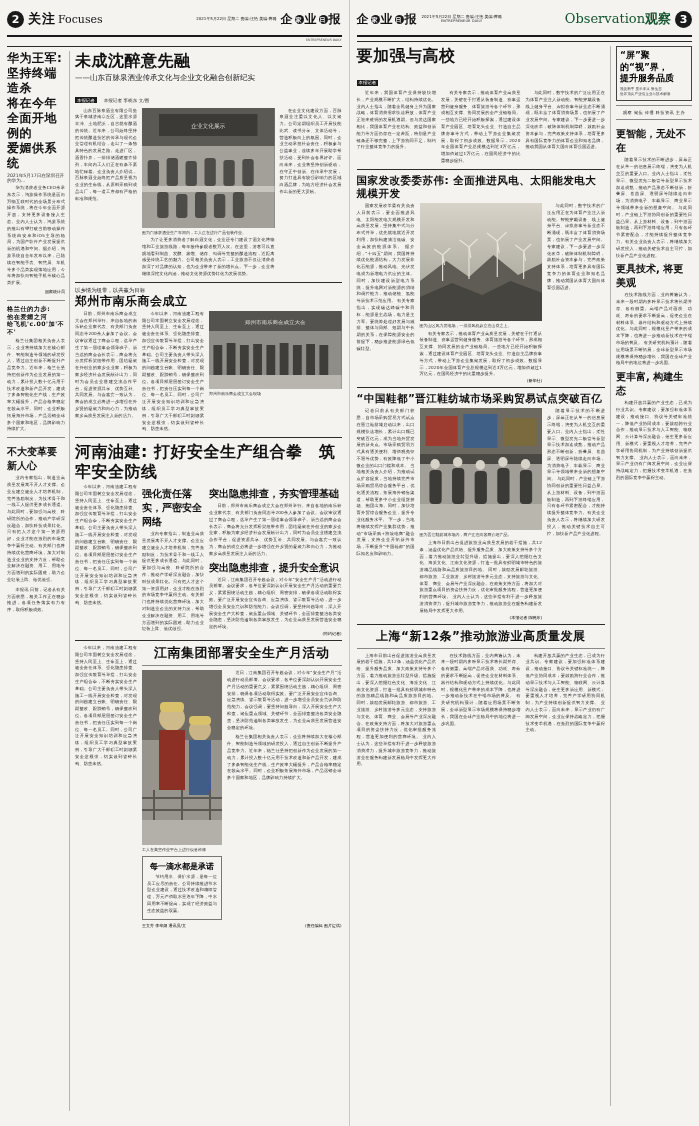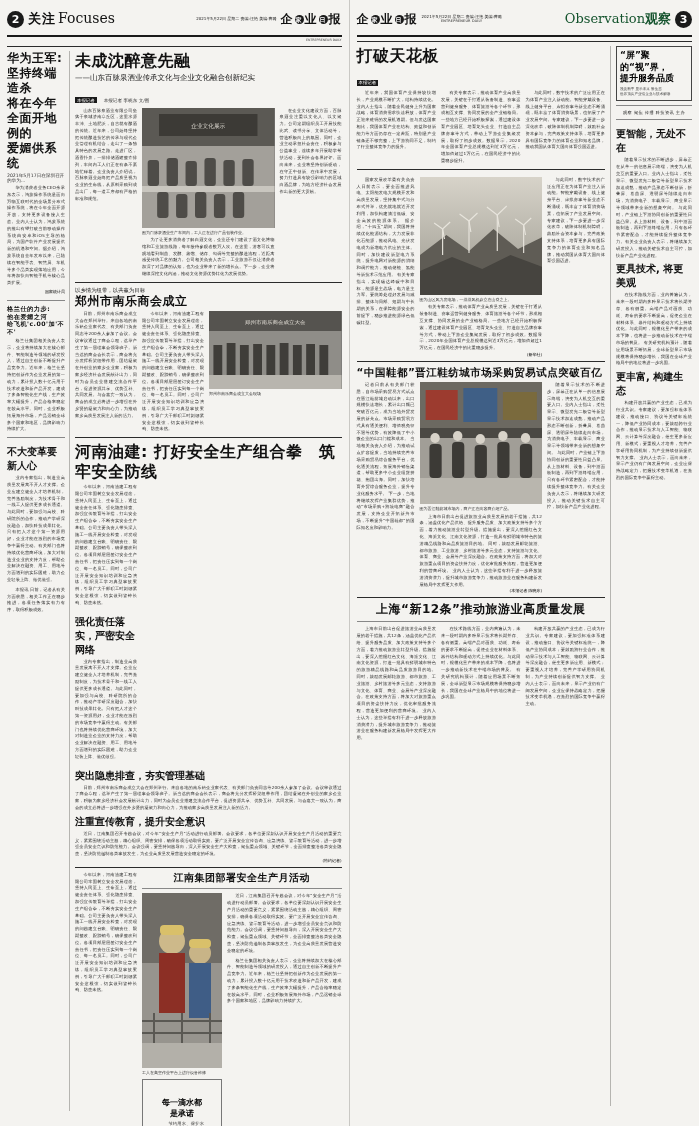--- a/index.html
+++ b/index.html
@@ -6,21 +6,21 @@
   body{font-family:"DejaVu Sans","Liberation Sans",sans-serif;}
   .page{width:699px;height:1126px;background:#f3f2ef;position:relative;overflow:hidden;display:flex;}
   .sheet{width:349.5px;height:1126px;background:#f4f3f0;position:relative;box-sizing:border-box;padding:6px 7px 6px 7px;}
   .sheet.left{border-right:1px solid #c9c8c4;}
 
   
   .masthead{display:flex;align-items:center;border-bottom:2px solid #1a1a1a;padding-bottom:3px;height:26px;}
   .pagenum{width:17px;height:17px;border-radius:50%;background:#1a1a1a;color:#fff;font-size:11px;font-weight:bold;
     display:flex;align-items:center;justify-content:center;font-family:"DejaVu Sans",sans-serif;}
   .secname{font-size:13px;font-weight:bold;margin-left:4px;letter-spacing:1px;color:#111;}
-  .secname .en{font-family:"DejaVu Serif","Liberation Serif",serif;font-size:14px;font-weight:normal;letter-spacing:0;margin-left:2px;}
+  .secname .en{font-family:"DejaVu Serif","Liberation Serif",serif;font-size:11px;font-weight:normal;letter-spacing:0;margin-left:2px;}
   .mast-spacer{flex:1;}
   .paper-logo{font-size:12px;font-weight:bold;letter-spacing:1px;color:#111;white-space:nowrap;}
   .paper-logo .dot{display:inline-block;width:9px;height:9px;border-radius:50%;background:#1a1a1a;color:#fff;
     font-size:6px;line-height:9px;text-align:center;vertical-align:1px;margin:0 1px;}
   .mast-meta{font-size:4px;color:#222;line-height:1.35;text-align:center;margin:0 4px;white-space:nowrap;}
   .mast-meta .en{font-size:3.4px;letter-spacing:.2px;}
   .secname-right{font-family:"DejaVu Serif","Liberation Serif",serif;font-size:13px;color:#14532d;letter-spacing:0;}
   .secname-right b{font-family:"DejaVu Sans",sans-serif;font-size:13px;}
   .hl{font-size:13px;font-weight:bold;color:#111;line-height:1.25;letter-spacing:.5px;}
   .hl.big{font-size:16px;}
@@ -33,21 +33,21 @@
   .rule{border-top:1px solid #2b2b2b;margin:4px 0;}
   .rule.thin{border-top:.5px solid #888;}
   .vr{border-left:.5px solid #b5b4b0;}
 
   .photo{background:#6f6f6f;position:relative;overflow:hidden;}
   .cap{font-size:4px;color:#333;line-height:1.4;margin-top:2px;}
 
   .sub-head{font-size:10px;font-weight:bold;color:#111;margin:3px 0 2px;}
   .kicker{display:inline-block;background:#1a1a1a;color:#fff;font-size:4.4px;padding:.5px 2px;margin-right:2px;}
 
-  .box{border:.5px solid #777;padding:17px;}
+  .box{border:.5px solid #777;padding:4px;}
   .boxtitle{font-size:8px;font-weight:bold;text-align:center;margin-bottom:2px;}
 
   .flex{display:flex;}
   .col{display:flex;flex-direction:column;}
 
   .ad-title{font-size:9px;font-weight:bold;line-height:1.3;}
   .tiny{font-size:3.6px;color:#444;line-height:1.45;}
 </style>
 </head>
 <body>
@@ -168,47 +168,47 @@
               </div>
               <div class="cap">郑州市南乐商会成立大会现场</div>
             </div>
           </div>
         </div>
 
         <div class="rule"></div>
 
         <div>
           <div class="hl" style="font-size:16px;">河南油建: 打好安全生产组合拳　筑牢安全防线</div>
-          <div class="flex" style="gap:5px;margin-top:2px;flex-direction:column;">
+          <div class="flex" style="gap:5px;margin-top:2px;">
             <div style="width:62px;">
               <div class="tx ind">今年以来，河南油建工程有限公司牢固树立安全发展理念，坚持人民至上、生命至上，通过健全责任体系、强化隐患排查、加强宣传教育等举措，打出安全生产组合拳，不断夯实安全生产基础。公司主要负责人带头深入施工一线开展安全检查，对发现的问题建立台账、明确责任、限期整改、跟踪销号，确保整改到位。各项目部层层签订安全生产责任书，把责任压实到每一个岗位、每一名员工。同时，公司广泛开展安全知识培训和应急演练，组织员工学习典型事故案例，引导广大干部职工时刻绷紧安全这根弦，切实做到警钟长鸣、防患未然。</div>
             </div>
             <div style="width:62px;">
               <div class="sub-head">强化责任落实，严密安全网络</div>
               <div class="tx ind">业内专家指出，制造业高质量发展离不开人才支撑。企业应建立健全人才培养机制，完善激励制度，为技术骨干和一线工人提供更多成长通道。与此同时，要加强与高校、科研院所的合作，推动产学研深度融合，加快科技成果转化。只有把人才这个第一资源用好，企业才能在激烈的市场竞争中赢得主动。有关部门也将持续优化营商环境，加大对制造业企业的支持力度，帮助企业解决在融资、用工、用地等方面遇到的实际困难，助力企业轻装上阵、做优做强。</div>
             </div>
             <div style="flex:1;">
               <div class="sub-head">突出隐患排查，夯实管理基础</div>
               <div class="tx ind">日前，郑州市南乐商会成立大会在郑州举行。来自各地的南乐籍企业家代表、有关部门负责同志等200余人参加了会议。会议审议通过了商会章程，选举产生了第一届理事会领导班子。新当选的商会会长表示，商会将充分发挥桥梁纽带作用，团结凝聚在外创业的家乡企业家，积极为家乡经济社会发展献计出力，同时为会员企业搭建交流合作平台，促进资源共享、优势互补、共同发展。与会嘉宾一致认为，商会的成立必将进一步增强在外乡贤的凝聚力和向心力，为推动家乡高质量发展注入新的活力。</div>
-              <div class="sub-head">注重宣传教育，提升安全意识</div>
+              <div class="sub-head">突出隐患排查，提升安全意识</div>
               <div class="tx ind">近日，江南集团召开专题会议，对今年“安全生产月”活动进行动员部署。会议要求，各单位要深刻认识开展安全生产月活动的重要意义，紧紧围绕活动主题，精心组织、周密安排，确保各项活动取得实效。要广泛开展安全宣传咨询、应急演练、警示教育等活动，进一步增强全员安全意识和防范能力。会议强调，要坚持问题导向，深入开展安全生产大检查，聚焦重点领域、关键环节，全面排查整治各类安全隐患，坚决防范遏制各类事故发生，为企业高质量发展营造安全稳定的环境。</div>
               <div style="text-align:right;font-size:4px;">(特约记者)</div>
             </div>
           </div>
         </div>
 
         <div class="rule"></div>
 
         <div>
           <div class="flex" style="gap:5px;">
             <div style="width:62px;">
               <div class="tx ind">今年以来，河南油建工程有限公司牢固树立安全发展理念，坚持人民至上、生命至上，通过健全责任体系、强化隐患排查、加强宣传教育等举措，打出安全生产组合拳，不断夯实安全生产基础。公司主要负责人带头深入施工一线开展安全检查，对发现的问题建立台账、明确责任、限期整改、跟踪销号，确保整改到位。各项目部层层签订安全生产责任书，把责任压实到每一个岗位、每一名员工。同时，公司广泛开展安全知识培训和应急演练，组织员工学习典型事故案例，引导广大干部职工时刻绷紧安全这根弦，切实做到警钟长鸣、防患未然。</div>
             </div>
             <div style="flex:1;">
-              <div class="hl" style="font-size:10px;text-align:center;">江南集团部署安全生产月活动</div>
+              <div class="hl" style="font-size:13px;text-align:center;">江南集团部署安全生产月活动</div>
               <div class="rule thin"></div>
               <div class="flex" style="gap:5px;">
                 <div style="width:80px;">
                   <div class="photo" style="height:175px;">
                     <svg width="100%" height="100%" viewBox="0 0 80 175" preserveAspectRatio="none">
                       <rect width="80" height="175" fill="#9a9views"></rect>
                       <rect width="80" height="175" fill="#97948e"></rect>
                       <rect x="0" y="0" width="80" height="70" fill="#6f6c66"></rect>
                       <circle cx="30" cy="48" r="13" fill="#cdb98a"></circle>
                       <rect x="17" y="60" width="26" height="60" fill="#8c2f25"></rect>
@@ -265,40 +265,41 @@
       </div>
       <div class="pagenum" style="margin-left:4px;">3</div>
     </div>
     <div class="rule"></div>
 
     <div class="flex" style="height:1060px;">
 
       <div class="col" style="flex:1;padding-right:5px;">
 
         <div>
-          <div class="hl big">打破天花板</div>
+          <div class="hl big">要加强与高校</div>
           <div style="margin:3px 0 2px;">
             <span class="kicker">本报记者</span>
           </div>
           <div class="flex" style="gap:5px;">
             <div style="flex:1;">
               <div class="tx ind">近年来，我国体育产业保持较快增长，产业规模不断扩大，结构持续优化。业内人士指出，随着全民健身上升为国家战略，体育消费需求快速释放，体育产业正迎来难得的发展机遇期。但与发达国家相比，我国体育产业在结构、效益和创新能力等方面仍存在一定差距，特别是产业链条还不够完整，上下游协同不足，制约了行业整体竞争力的提升。</div>
             </div>
             <div style="flex:1;">
               <div class="tx ind">有关专家表示，推动体育产业高质量发展，关键在于打通从装备制造、赛事运营到健身服务、体育旅游等各个环节，形成相互支撑、协同发展的全产业链格局。一些地方已经开始积极探索，通过建设体育产业园区、培育龙头企业、打造自主品牌赛事等方式，带动上下游企业集聚发展，取得了初步成效。数据显示，2020年全国体育产业总规模达到近3万亿元，增加值超过1万亿元，在国民经济中的比重稳步提升。</div>
             </div>
             <div style="flex:1;">
               <div class="tx ind">与此同时，数字技术的广泛应用正在为体育产业注入新动能。智能穿戴设备、线上健身平台、虚拟赛事等新业态不断涌现，既丰富了体育消费场景，也拓展了产业发展空间。专家建议，下一步要进一步深化改革，破除体制机制障碍，鼓励社会资本参与，完善政策支持体系，培育更多具有国际竞争力的体育企业和知名品牌，推动我国从体育大国向体育强国迈进。</div>
             </div>
           </div>
         </div>
 
         <div class="rule"></div>
 
         <div>
+          <div class="hl" style="font-size:10.5px;">国家发改委委苏伟: 全面推进风电、太阳能发电大规模开发</div>
           <div class="flex" style="gap:5px;margin-top:3px;">
             <div style="width:58px;">
               <div class="tx ind">国家发展改革委有关负责人日前表示，要全面推进风电、太阳能发电大规模开发和高质量发展，坚持集中式与分布式并举，优先就地就近开发利用，加快构建清洁低碳、安全高效的能源体系。
 据介绍，“十四五”期间，我国将持续优化能源结构，大力发展非化石能源，推动风电、光伏发电成为新增电力供应的主体。同时，加快建设新型电力系统，提升电网对新能源的消纳和调控能力，推动储能、氢能等新技术示范应用。
 有关专家指出，实现碳达峰碳中和目标，能源是主战场，电力是主力军。要统筹处理好发展与减排、整体与局部、短期与中长期的关系，在保障能源安全的前提下，稳步推进能源绿色低碳转型。</div>
             </div>
             <div style="flex:1;">
               <div class="photo" style="height:118px;">
                 <svg width="100%" height="100%" viewBox="0 0 130 118" preserveAspectRatio="none">
                   <defs>

